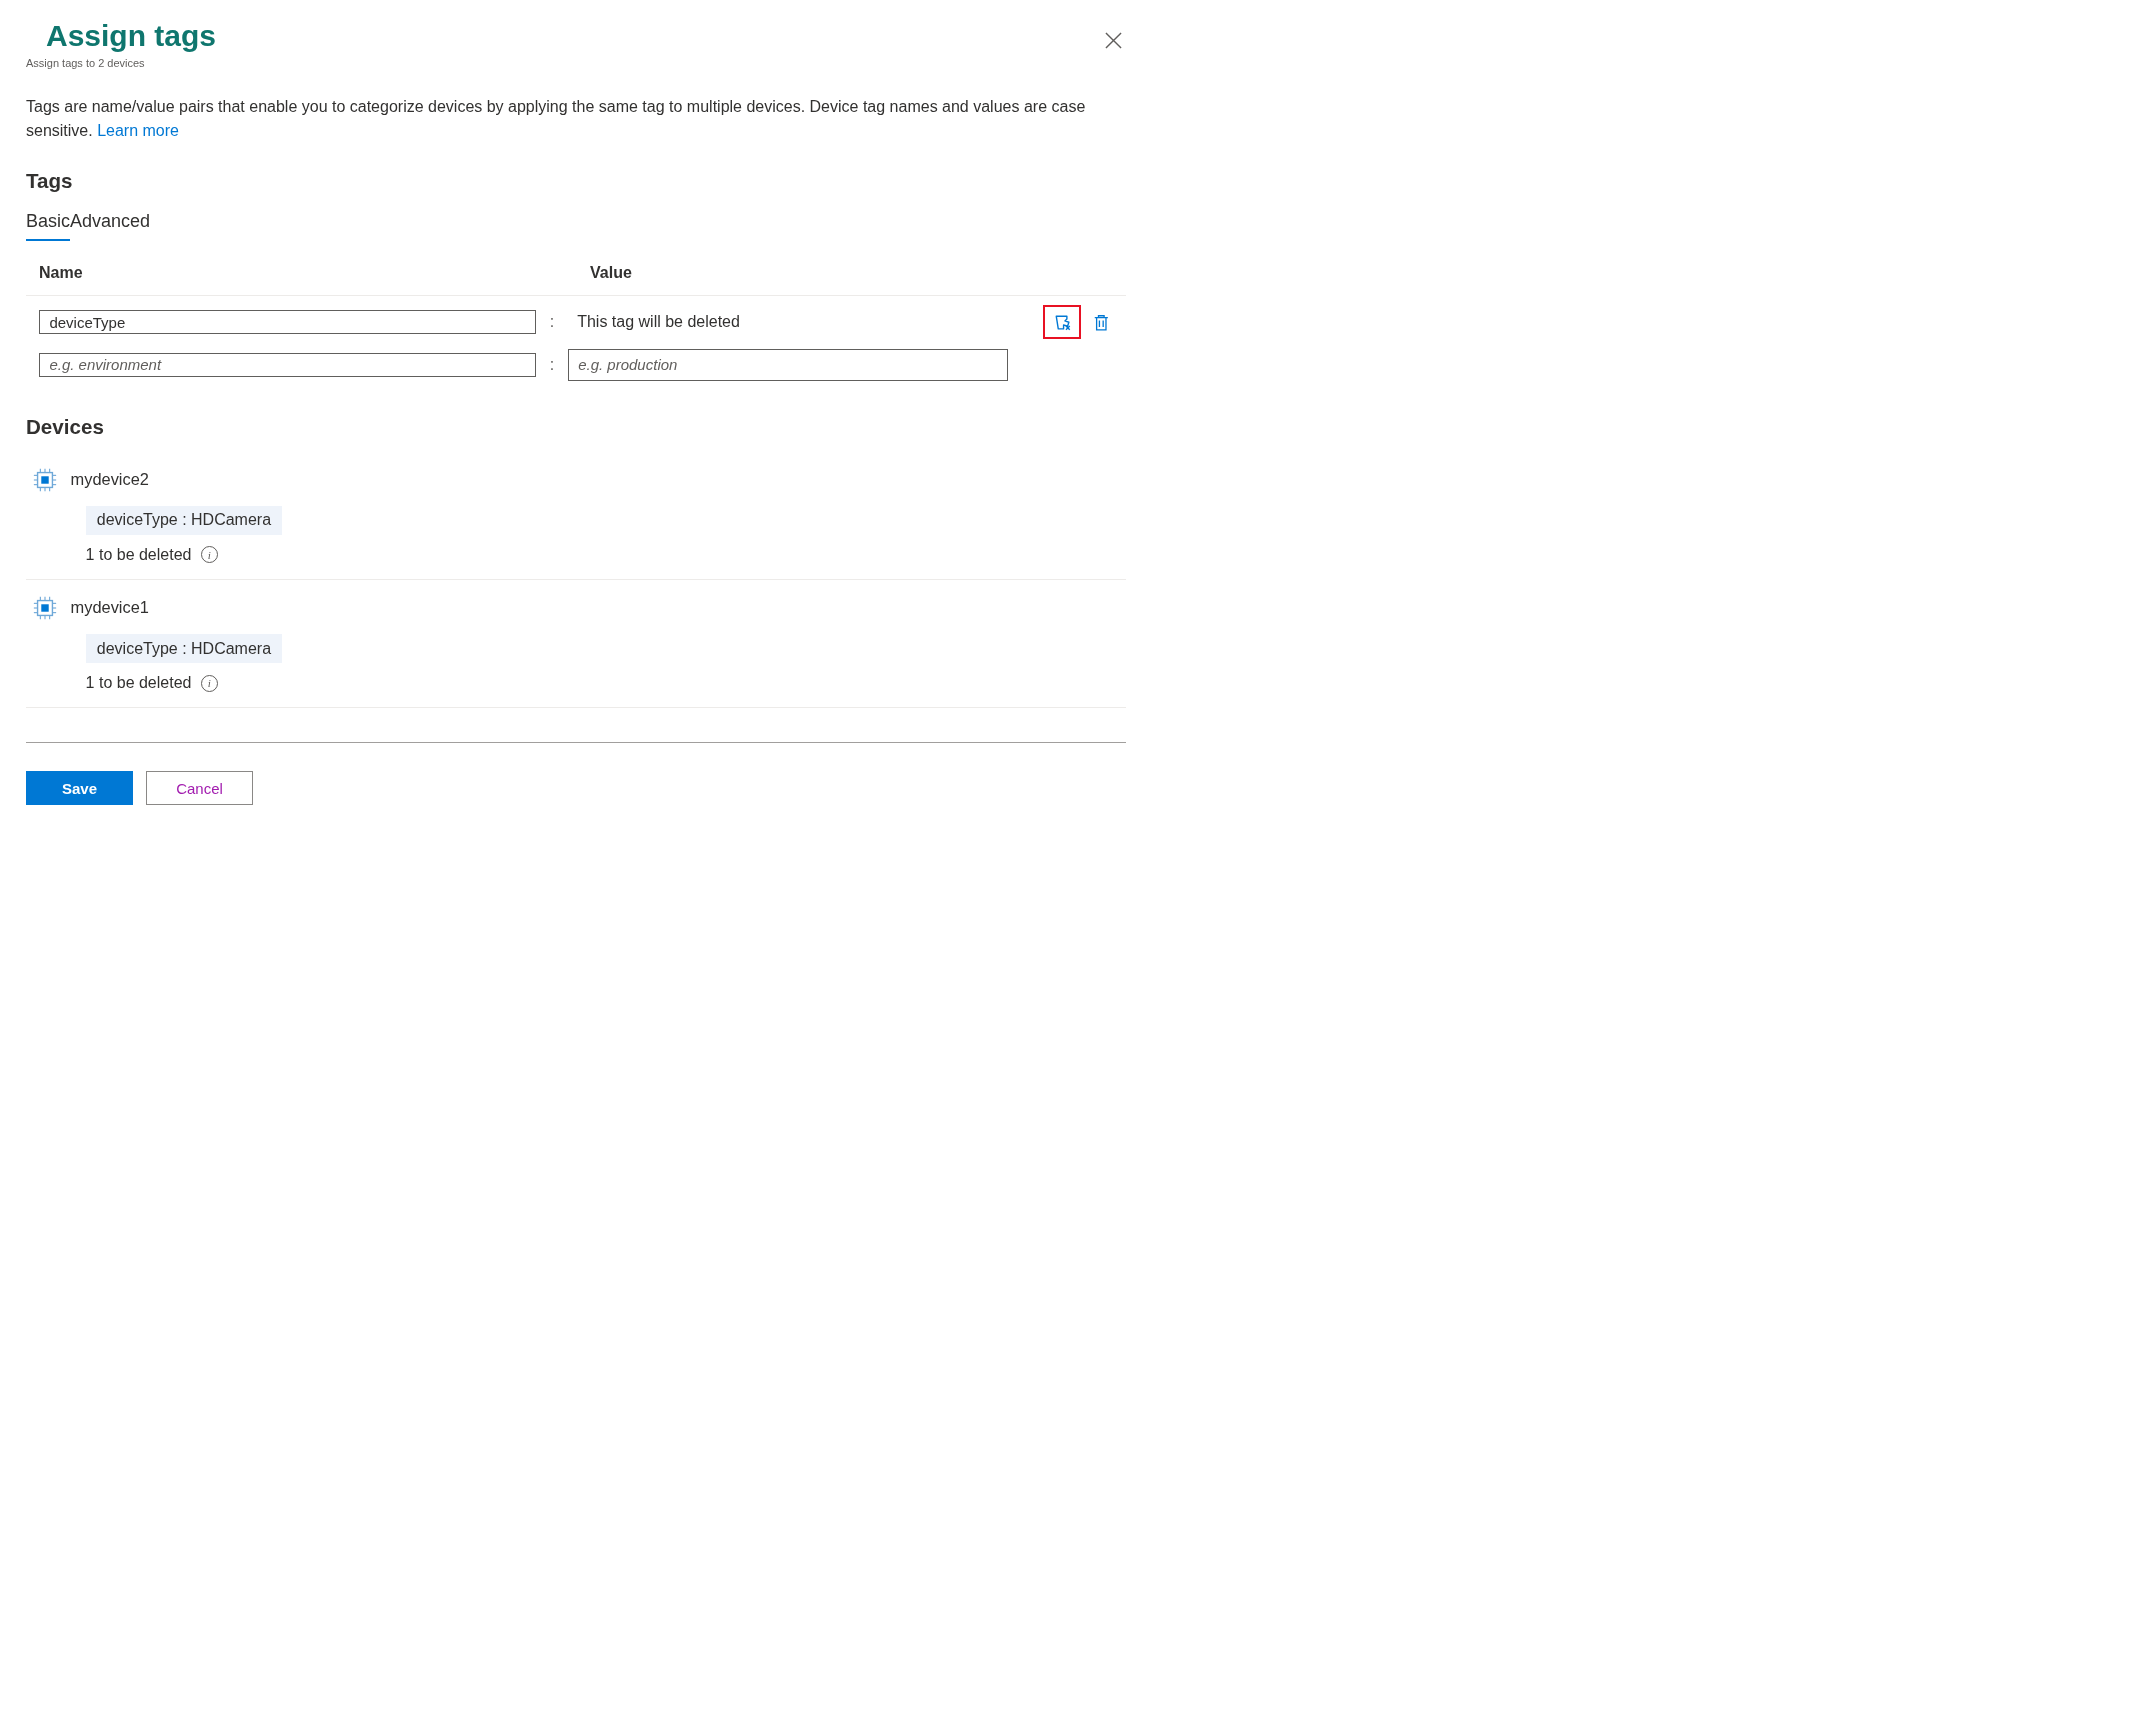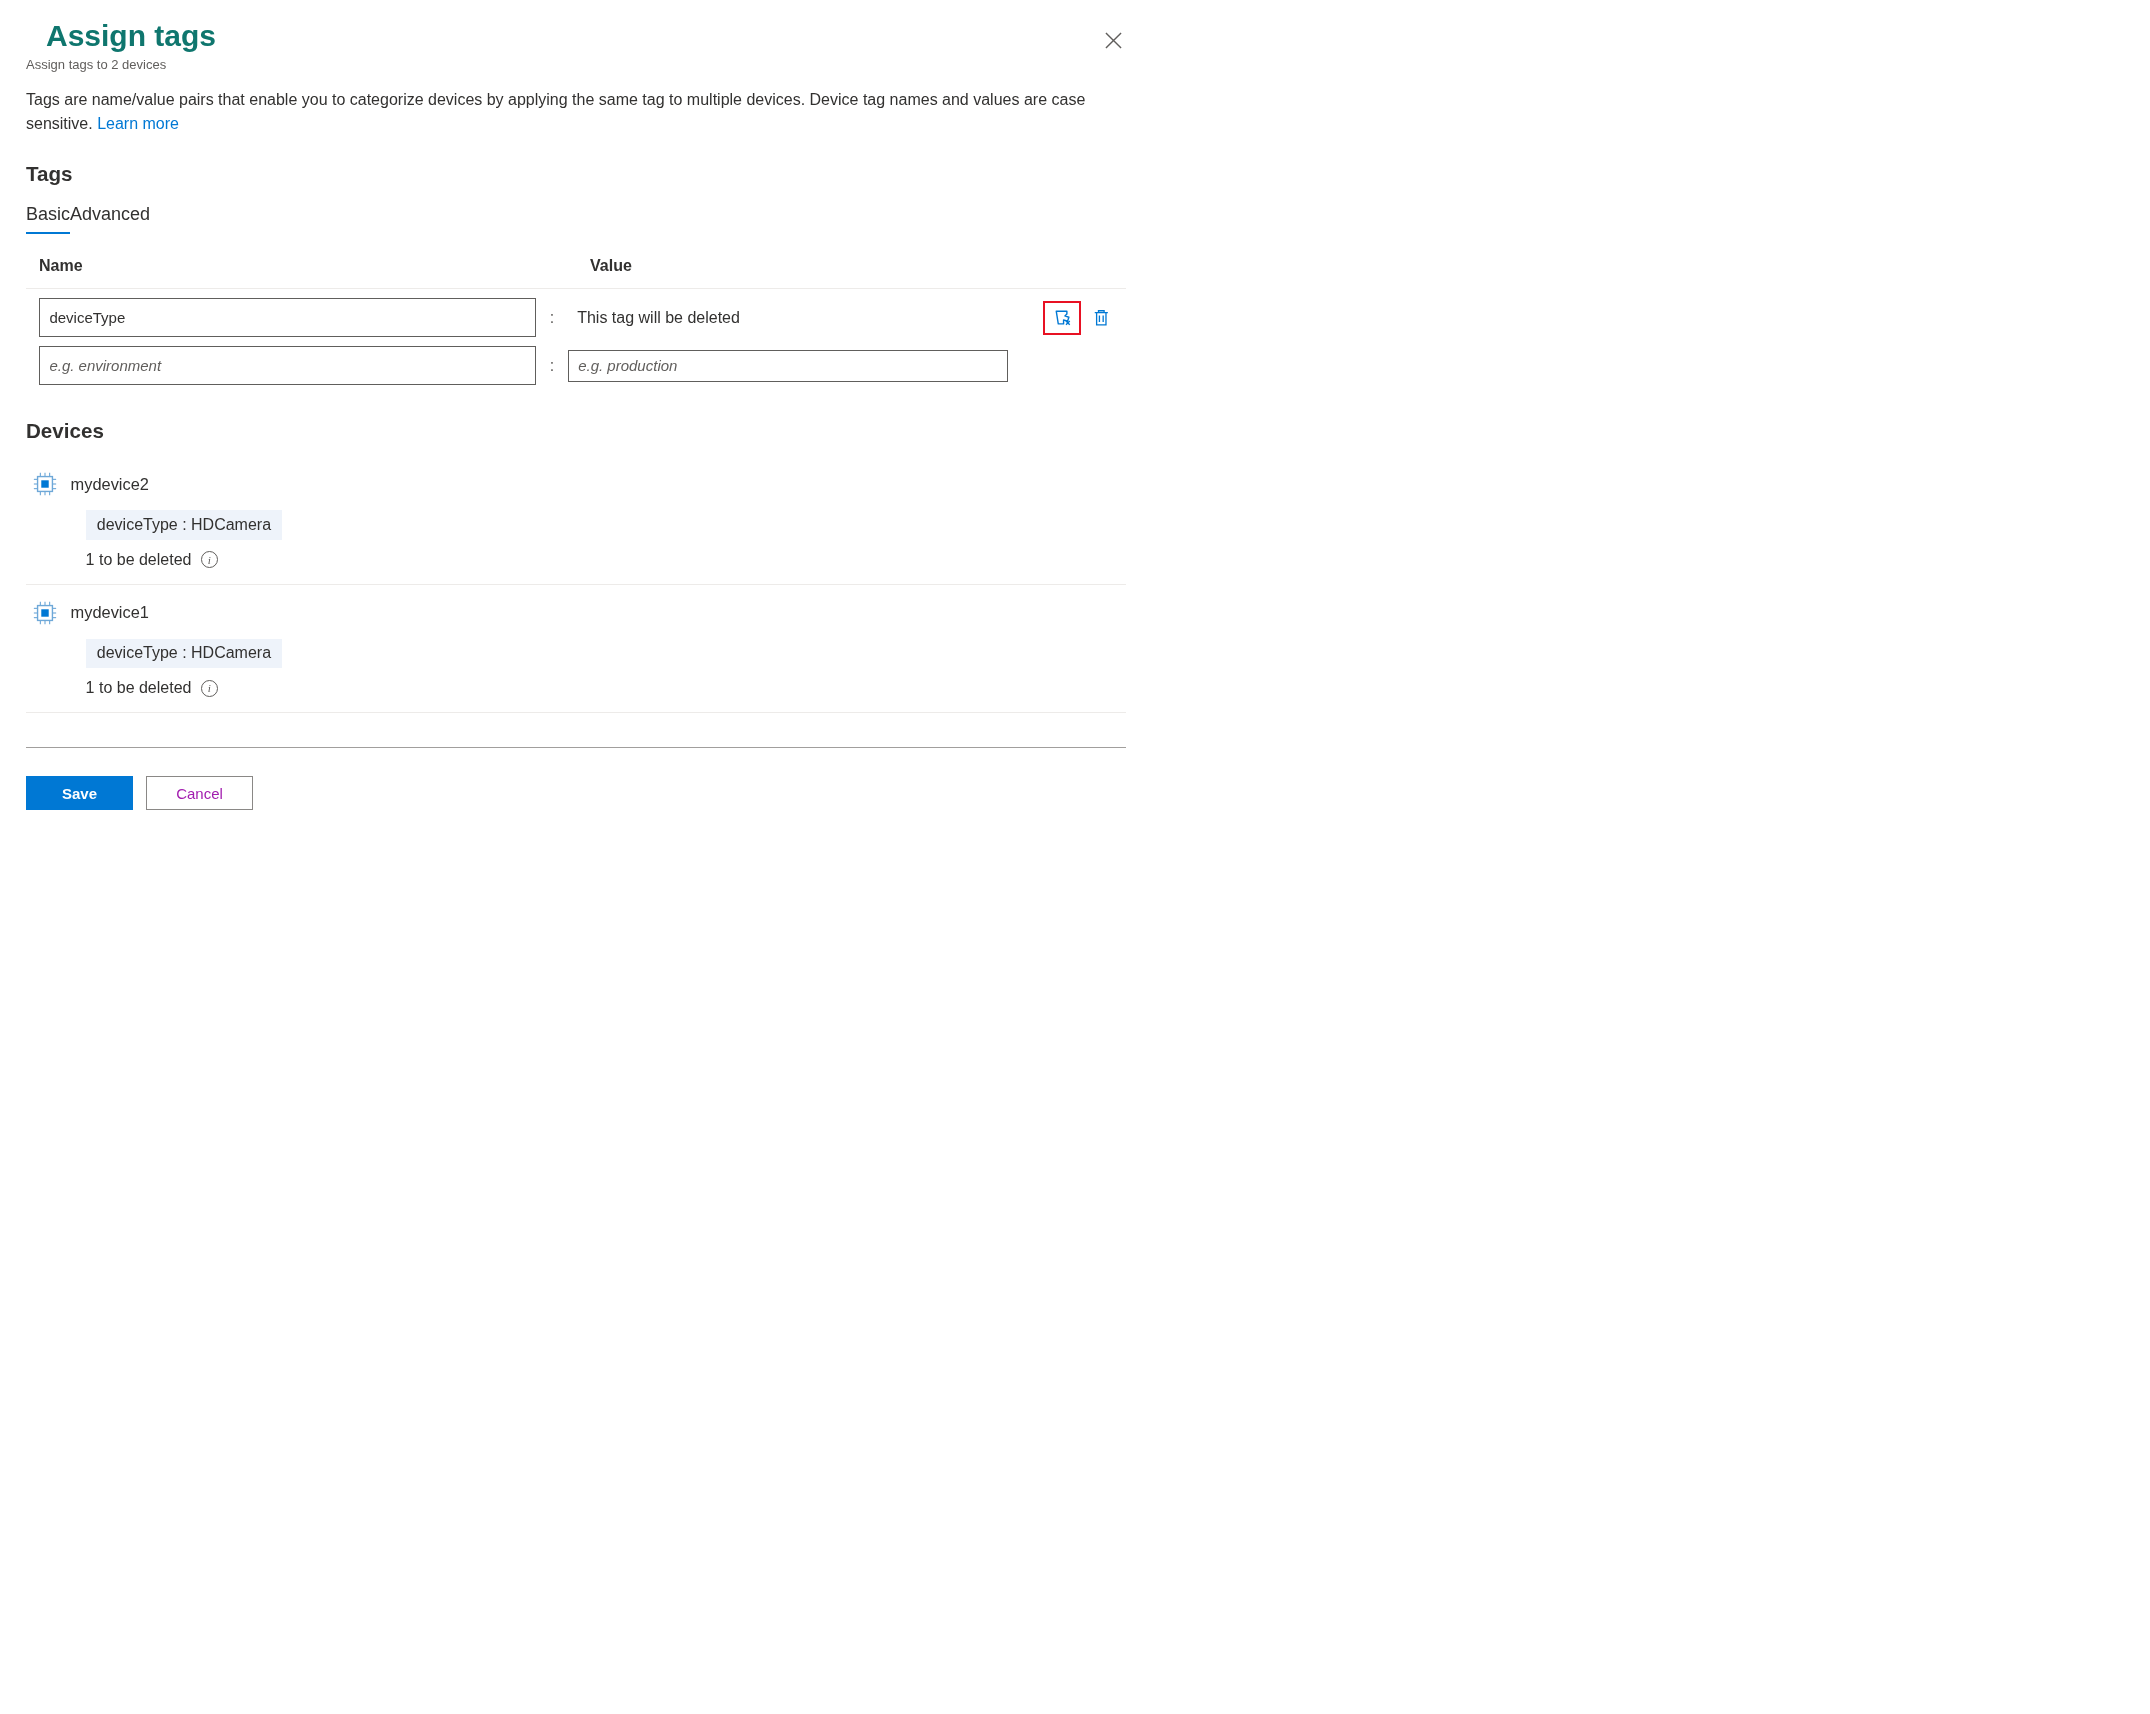--- a/index.html
+++ b/index.html
@@ -17,23 +17,23 @@
     align-items: flex-start;
   }
   h1 {
     font-size: 30px;
     font-weight: 600;
     color: #0f766e;
     margin-bottom: 3.7px;
     margin-left: 20px;
   }
   .subtitle {
-    font-size: 13px;
-    color: #605e5c;
-    margin-bottom: 16px;
+    font-size: 11px;
+    color: #605e5c;
+    margin-bottom: 26px;
   }
   .close-btn {
     font-size: 20.6px;
     color: #605e5c;
     cursor: pointer;
     background: none;
     border: none;
     padding: 3.7px;
     line-height: 1;
     margin-top: 9.4px;
@@ -80,21 +80,21 @@
   .col-name { width: 551px; }
   .col-value { flex: 1; }
   .tag-row {
     display: flex;
     align-items: center;
     padding: 9.4px 13px 0 13px;
     gap: 11.2px;
   }
   .tag-input {
     width: 497px;
-    height: 39px;
+    height: 24px;
     border: 0.9px solid #605e5c;
     padding: 0 9.4px;
     font-size: 15px;
     font-family: inherit;
     color: #323130;
   }
   .tag-input::placeholder {
     color: #605e5c;
     font-style: italic;
   }

